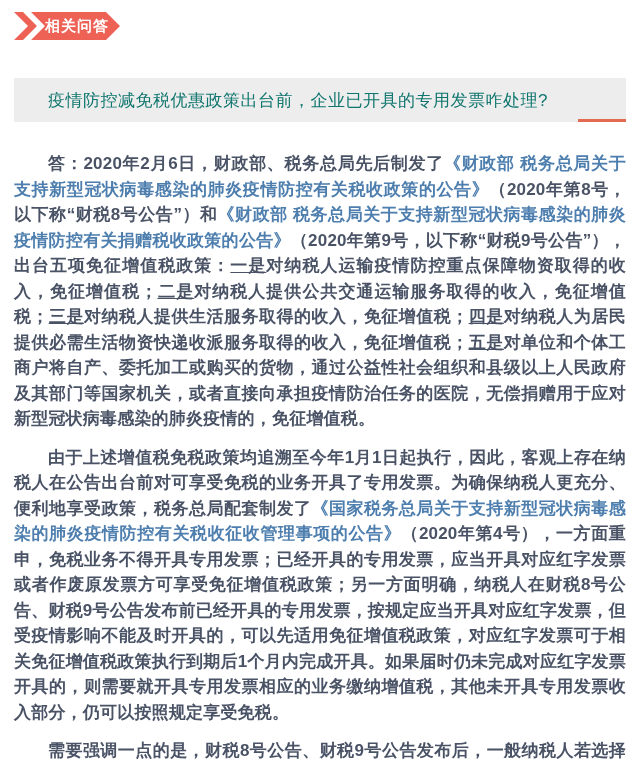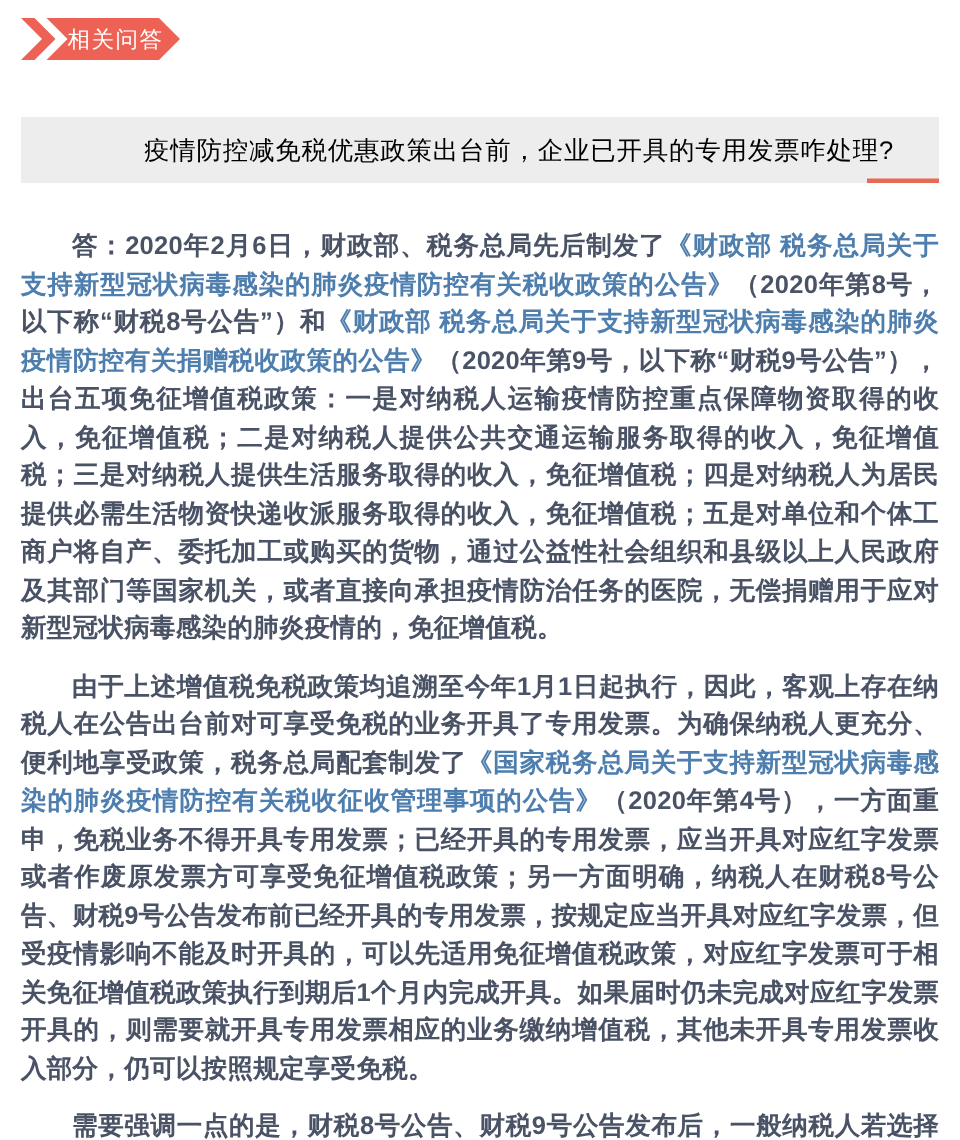--- a/index.html
+++ b/index.html
@@ -8,46 +8,46 @@
     font-family:"Liberation Sans","DejaVu Sans",sans-serif;
     -webkit-font-smoothing:antialiased;
   }
   .badge{
     position:relative;margin:12px 0 0 14px;width:106px;height:28px;
   }
   .badge svg{position:absolute;left:0;top:0;width:100%;height:100%;}
   .badge-label{
     position:absolute;left:32px;right:12px;top:0;height:28px;
     display:flex;align-items:center;justify-content:center;
-    color:#ffffff;font-size:15px;font-weight:normal;letter-spacing:1px;
+    color:#ffffff;font-size:15px;font-weight:bold;letter-spacing:1px;
     white-space:nowrap;
   }
   .question-bar{
     position:relative;margin:38px 14px 0;height:44px;
     background:var(--bar-bg,#ededed);
     display:flex;align-items:center;
     padding-left:34px;box-sizing:border-box;
   }
   .question-title{
-    font-size:17px;color:#000000;letter-spacing:0.5px;white-space:nowrap;margin-left:48px;
+    font-size:17px;color:#0f766e;letter-spacing:0.5px;white-space:nowrap;
   }
   .accent-line{
     position:absolute;right:0;bottom:0;width:48px;height:3px;
     background:var(--accent,#e56a52);
   }
   .article{
     margin:29px 14px 0;
     font-size:17px;line-height:25.5px;
     color:var(--text,#4a5366);
     text-align:justify;
     letter-spacing:0.2px;
   }
   .article p{margin:0 0 13px;text-indent:2em;}
   .seg-normal{font-weight:bold;}
-  .seg-bold{font-weight:bold;}
+  .seg-bold{font-weight:bold;text-decoration:underline;}
   a.seg-link{
     color:var(--link,#4d7eae);font-weight:bold;text-decoration:none;cursor:pointer;
   }
 </style>
 </head>
 <body style="--bar-bg: #ededed; --accent: #e56a52; --text: #4a5366; --link: #4d7eae;">
 
 <div class="badge">
   <svg viewBox="0 0 106 28" preserveAspectRatio="none">
     <polygon points="0,0 9,0 23,14 9,28 0,28 14,14" fill="#ee6256"></polygon>

